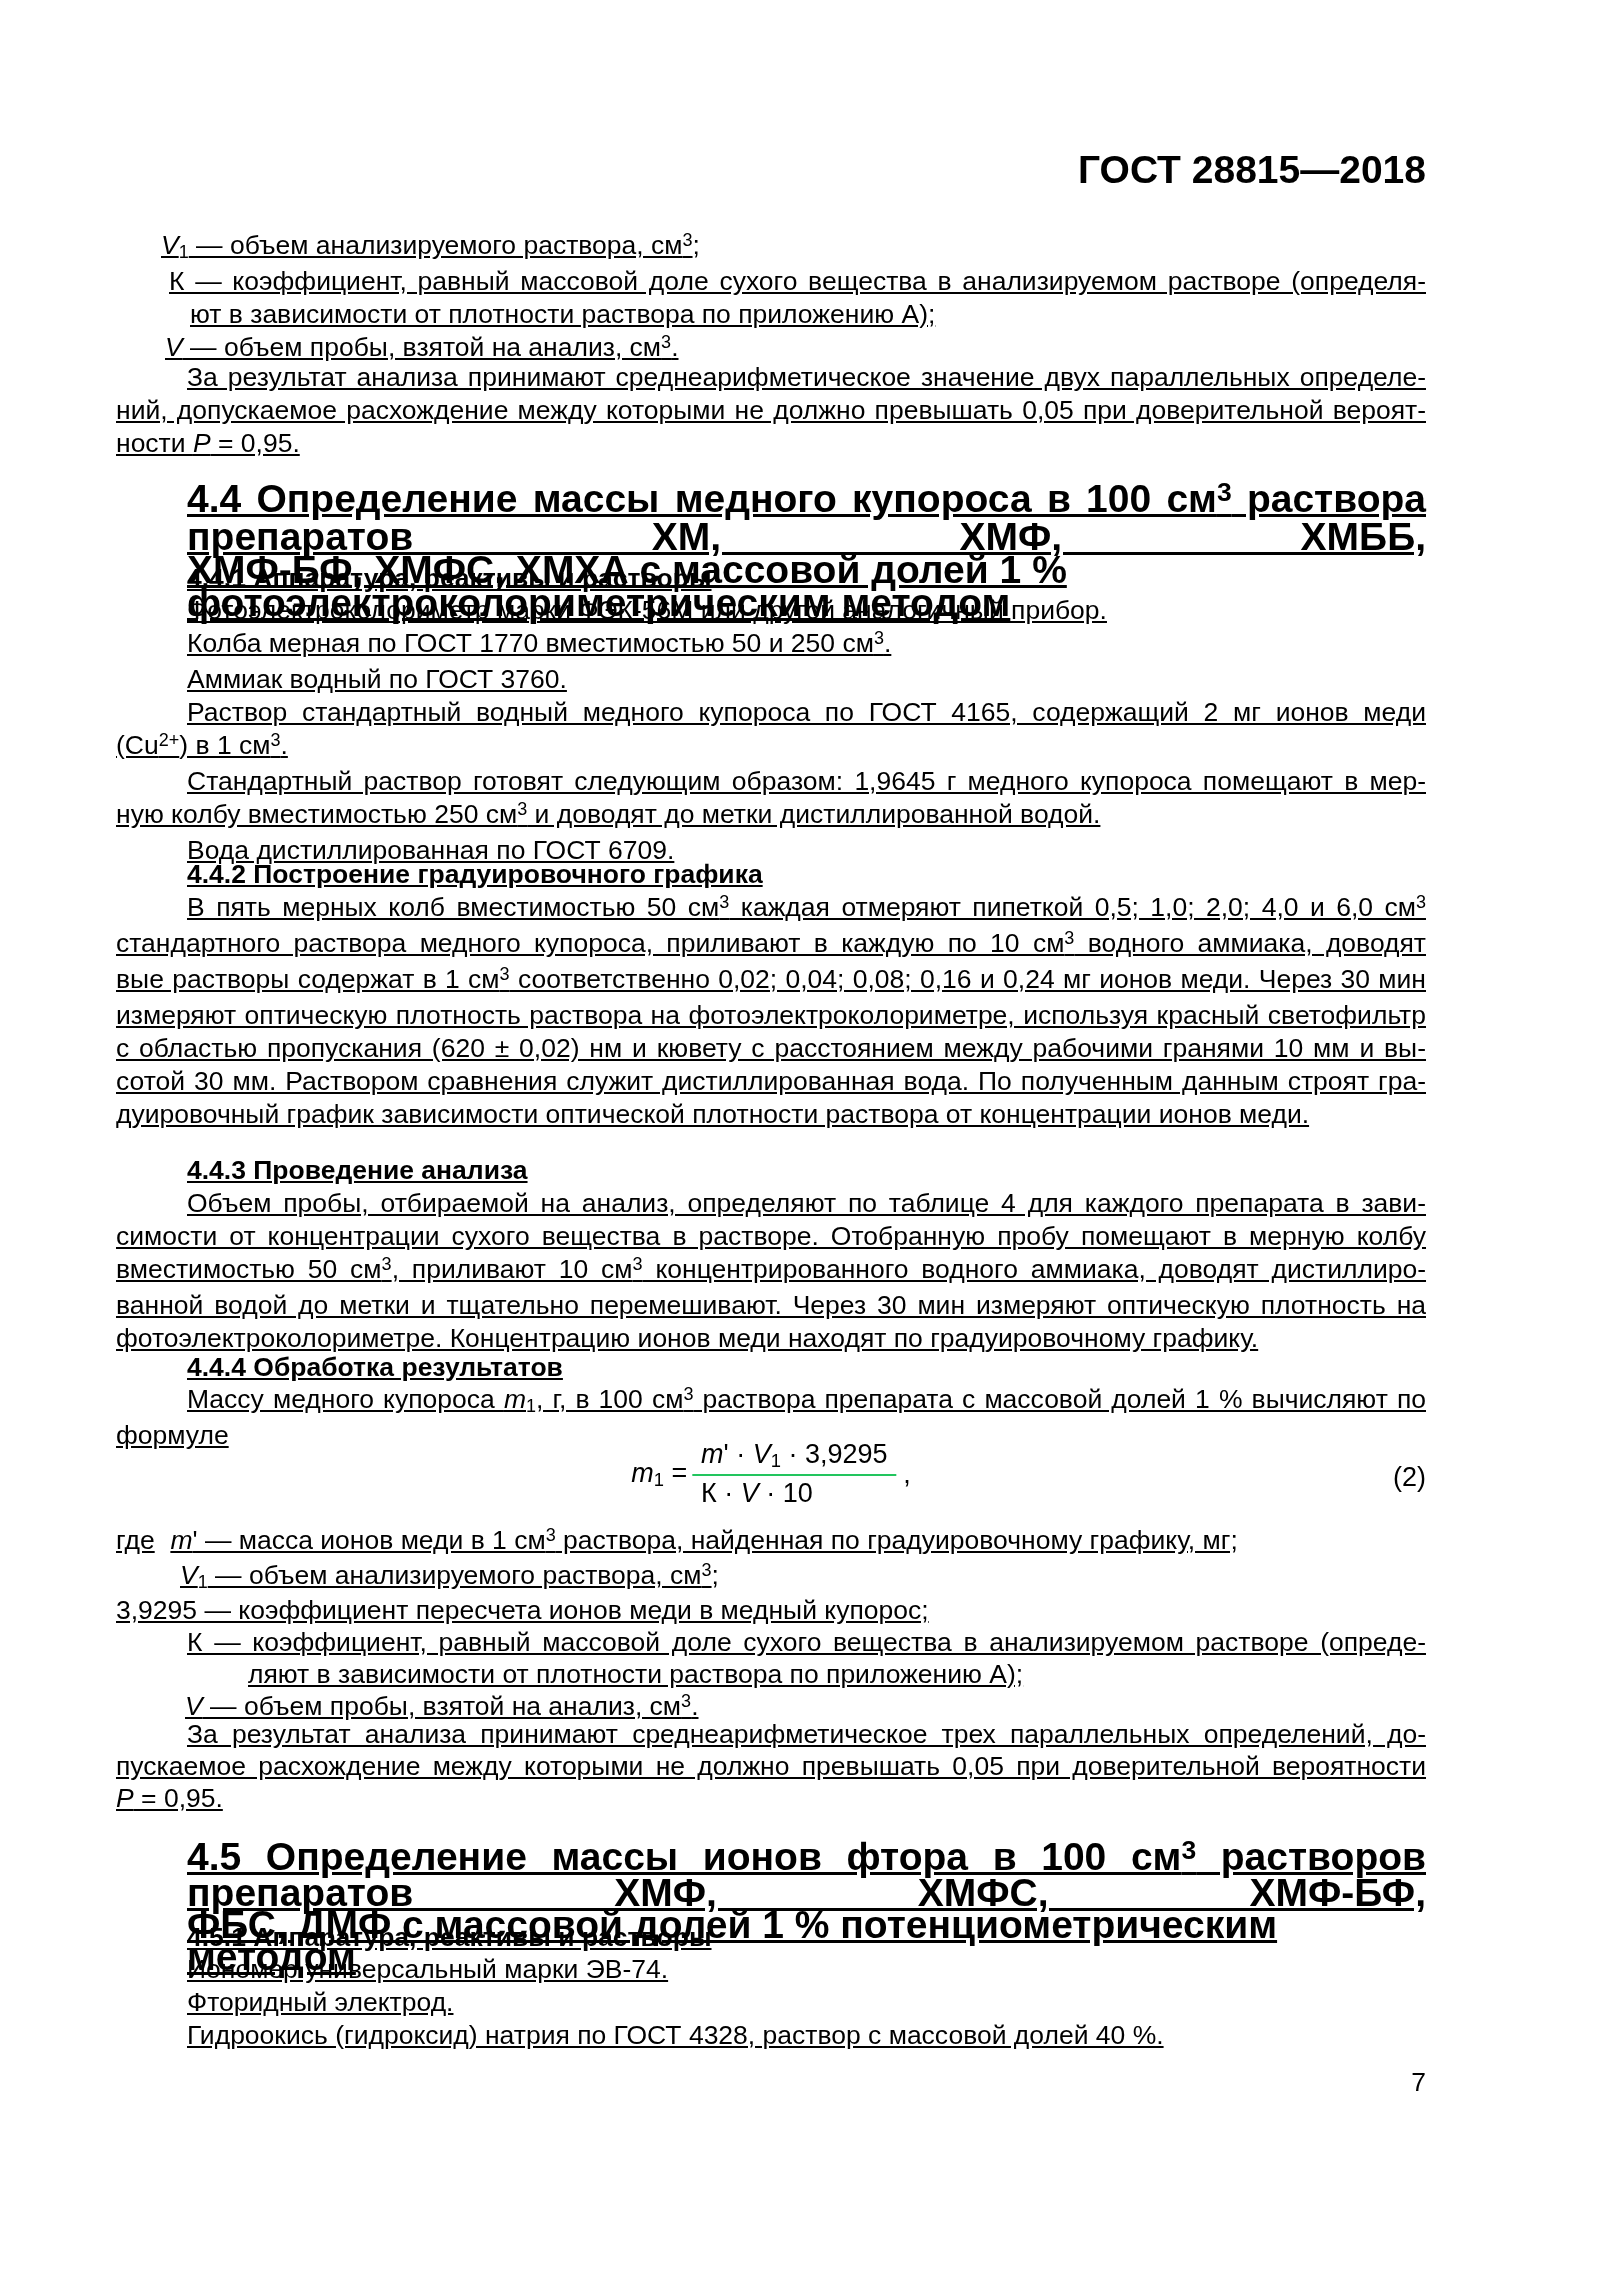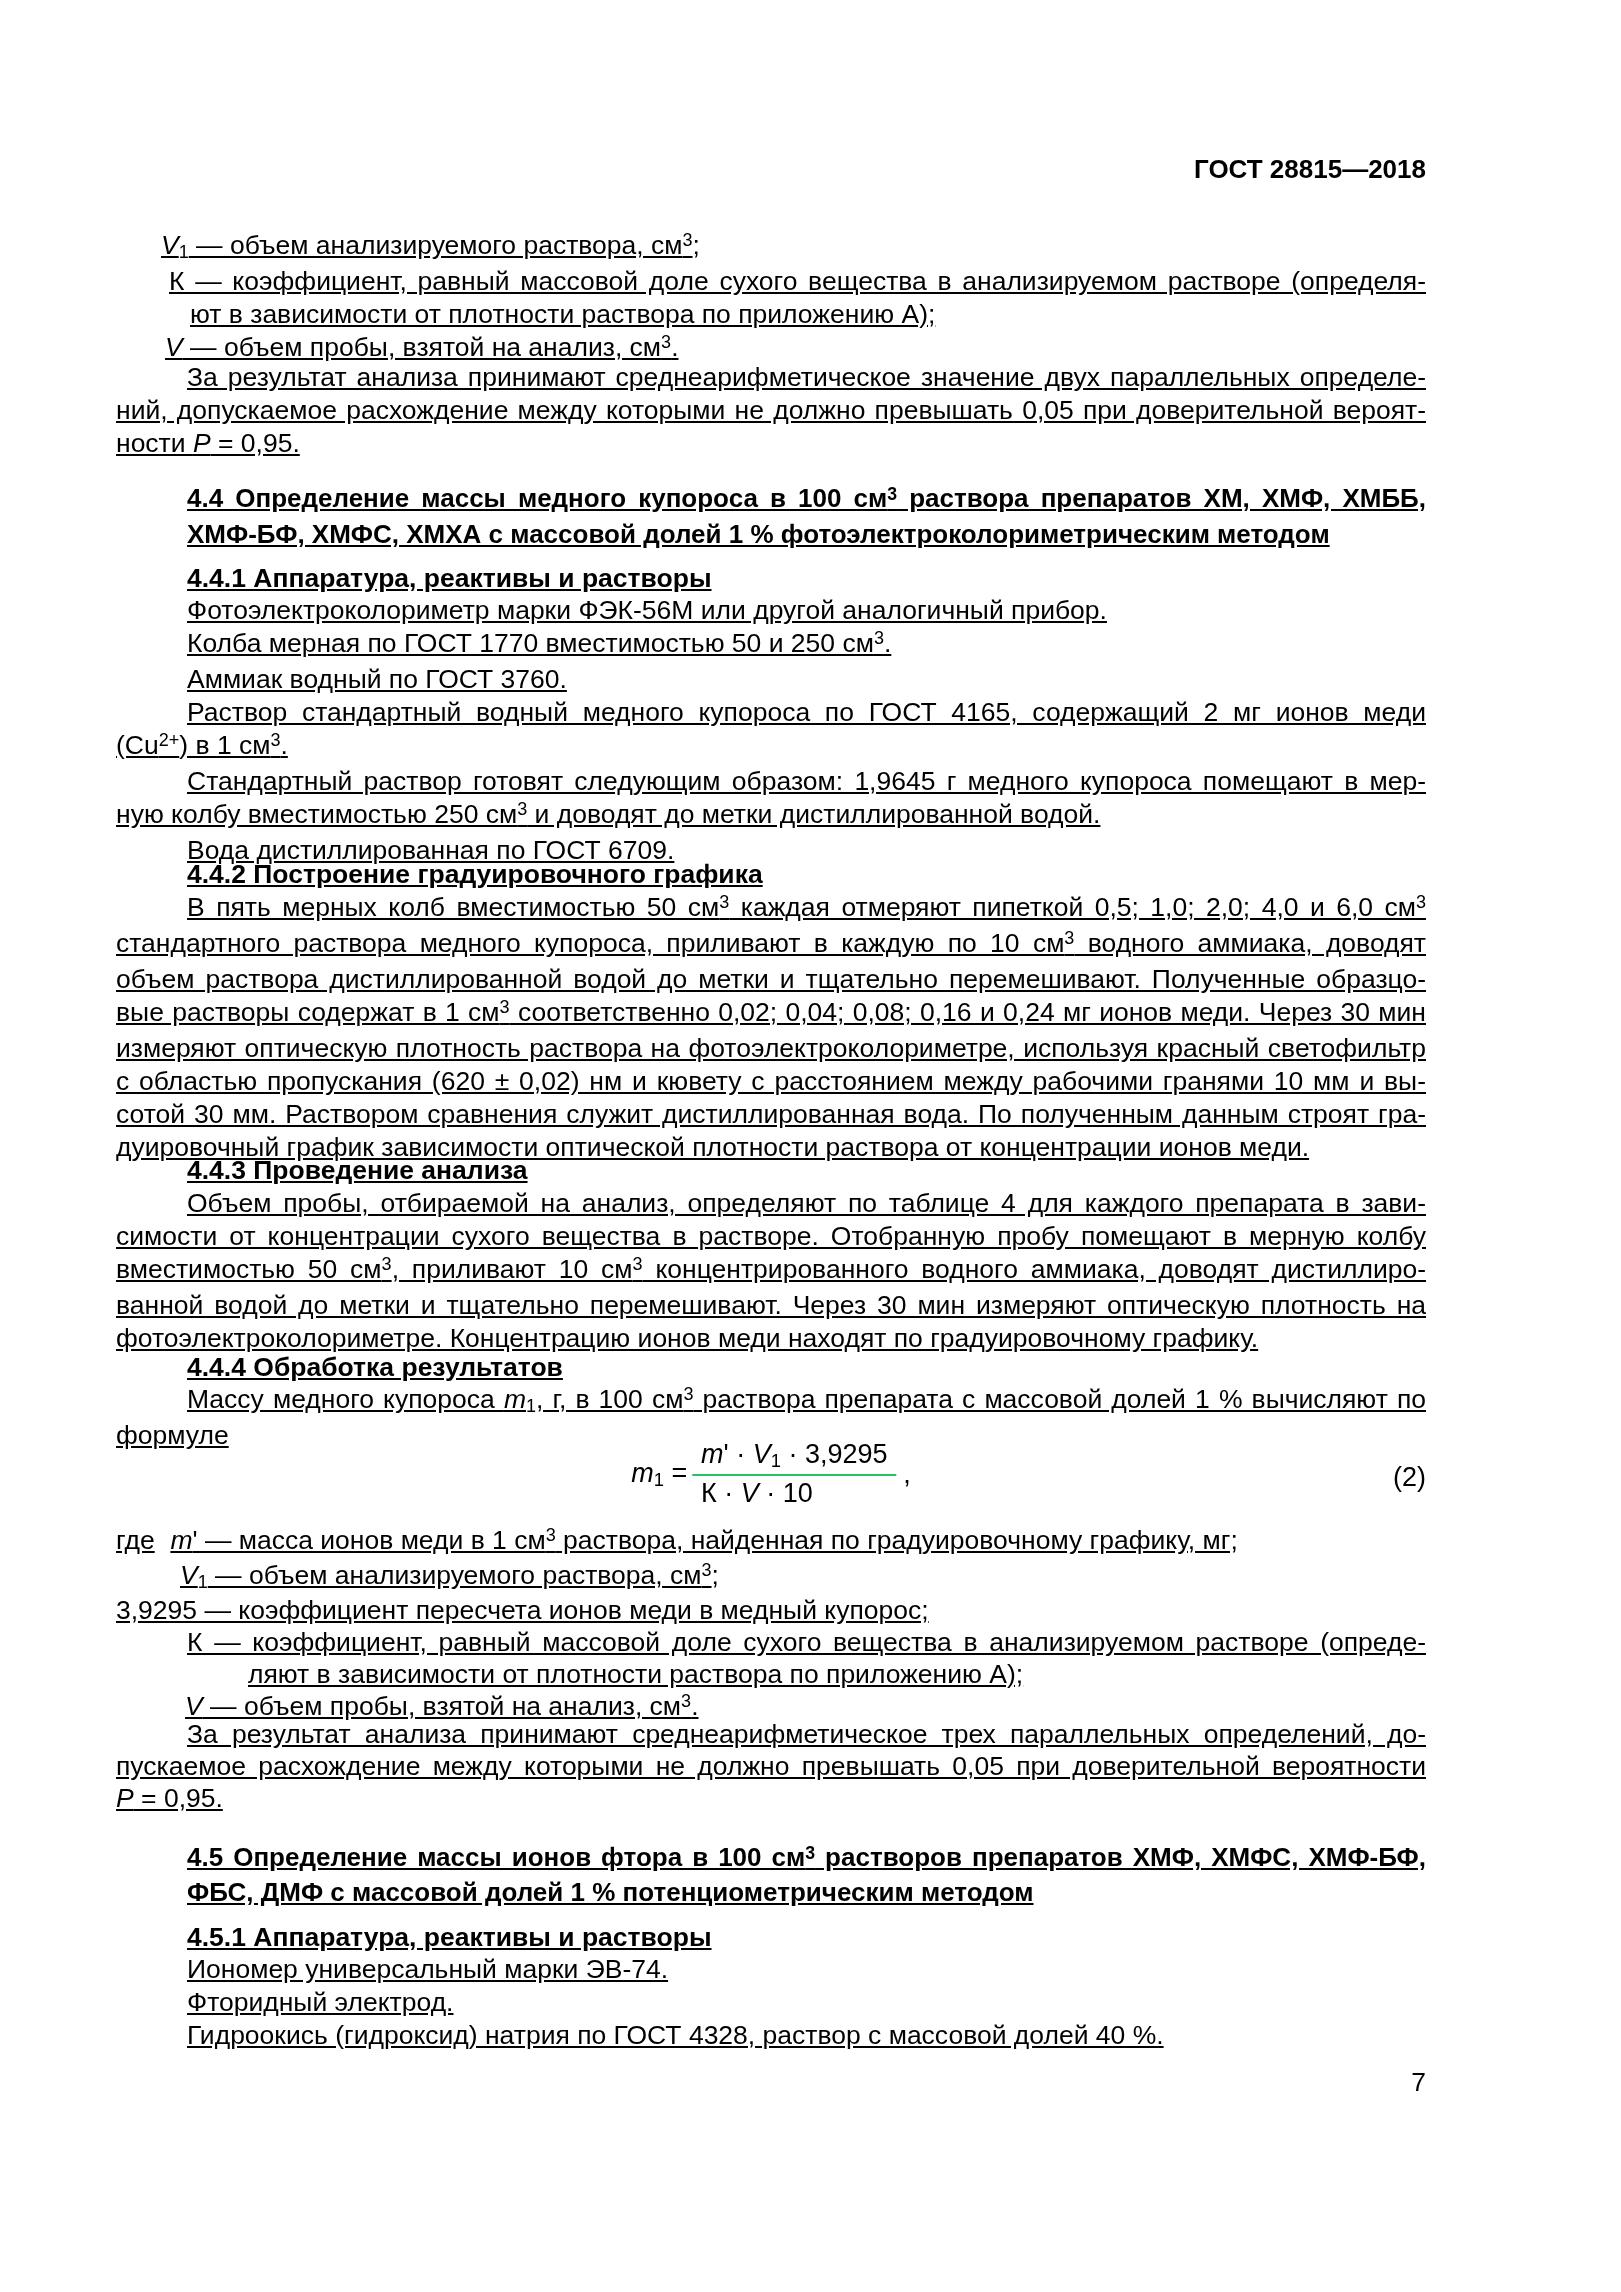--- a/index.html
+++ b/index.html
@@ -9,21 +9,21 @@
     background:#ffffff;
     color:#000000;
     font-family:"Liberation Sans", sans-serif;
     font-size:26.5px;
     overflow:hidden;
   }
   .block{position:absolute;left:116px;width:1310px;line-height:33px;}
   .lh33{line-height:32px}
   .lh34{line-height:33px}
   .bold{font-weight:bold}
-  .h1{font-size:26px}
+  .h1{font-size:39px}
   .right{text-align:right}
   .line{white-space:normal;text-decoration:underline;}
   .j{text-align:justify;text-align-last:justify;}
   .ind{padding-left:71px}
   .pl46{padding-left:45px}
   .pl50{padding-left:49px}
   .pl54{padding-left:53px}
   .pl65{padding-left:64px}
   .pl70{padding-left:69px}
   .pl76{padding-left:74px}
@@ -86,21 +86,20 @@
     <div class="line ind"><span>Вода дистиллированная по ГОСТ 6709.</span></div>
   </section>
 
   <section class="block bold" style="top:858px">
     <div class="line ind"><span>4.4.2 Построение градуировочного графика</span></div>
   </section>
 
   <section class="block" style="top:891px">
     <div class="line ind j"><span>В пять мерных колб вместимостью 50 см</span><span class="sup">3</span><span> каждая отмеряют пипеткой 0,5; 1,0; 2,0; 4,0 и 6,0 см</span><span class="sup">3</span></div>
     <div class="line j"><span>стандартного раствора медного купороса, приливают в каждую по 10 см</span><span class="sup">3</span><span> водного аммиака, доводят</span></div>
-    <div class="line j"><span>объем раствора дистиллированной водой до метки и тщательно перемешивают. Полученные образцо-</span></div>
     <div class="line j"><span>вые растворы содержат в 1 см</span><span class="sup">3</span><span> соответственно 0,02; 0,04; 0,08; 0,16 и 0,24 мг ионов меди. Через 30 мин</span></div>
     <div class="line j"><span>измеряют оптическую плотность раствора на фотоэлектроколориметре, используя красный светофильтр</span></div>
     <div class="line j"><span>с областью пропускания (620 ± 0,02) нм и кювету с расстоянием между рабочими гранями 10 мм и вы-</span></div>
     <div class="line j"><span>сотой 30 мм. Раствором сравнения служит дистиллированная вода. По полученным данным строят гра-</span></div>
     <div class="line"><span>дуировочный график зависимости оптической плотности раствора от концентрации ионов меди.</span></div>
   </section>
 
   <section class="block bold" style="top:1154px">
     <div class="line ind"><span>4.4.3 Проведение анализа</span></div>
   </section>

